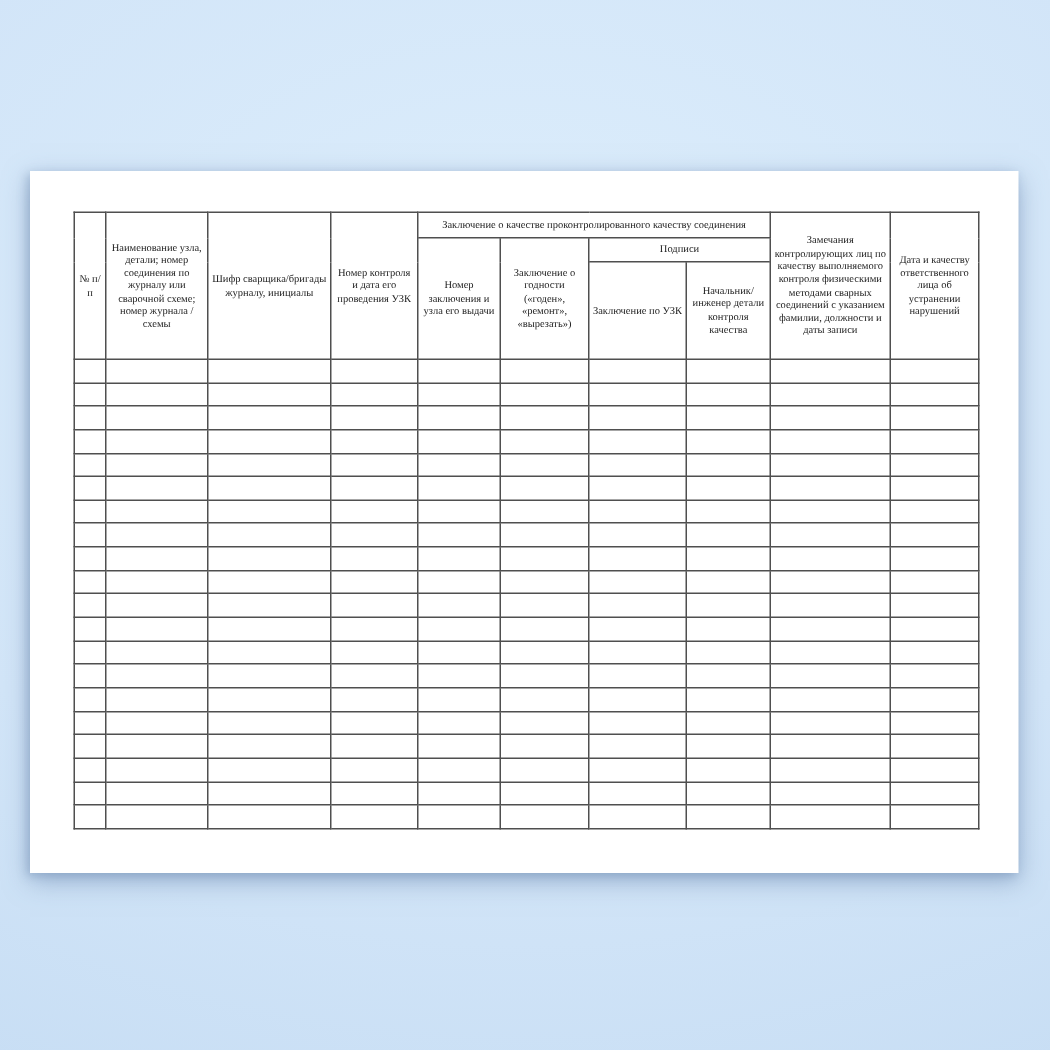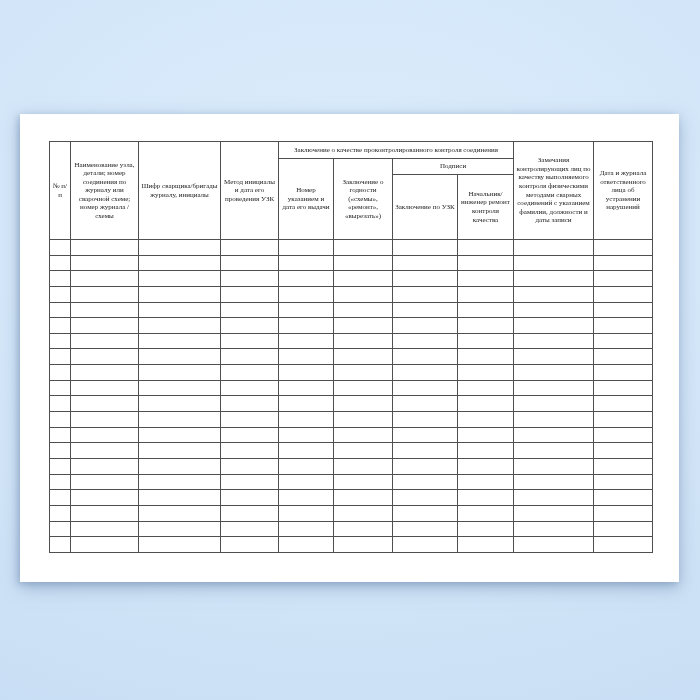--- a/index.html
+++ b/index.html
@@ -48,33 +48,33 @@
         <col style="width: 65px;">
         <col style="width: 56px;">
         <col style="width: 80px;">
         <col style="width: 59px;">
       </colgroup>
     <thead>
       <tr class="r1">
         <th rowspan="3">№ п/п</th>
         <th rowspan="3">Наименование узла, детали; номер соединения по журналу или сварочной схеме; номер журнала /схемы</th>
         <th rowspan="3">Шифр сварщика/бригады журналу, инициалы</th>
-        <th rowspan="3">Метод инициалы и дата его проведения УЗК</th>
-        <th colspan="4">Заключение о качестве проконтролированного контроля соединения</th>
+        <th rowspan="3">Номер контроля и дата его проведения УЗК</th>
+        <th colspan="4">Заключение о качестве проконтролированного качеству соединения</th>
         <th rowspan="3">Замечания контролирующих лиц по качеству выполняемого контроля физическими методами сварных соединений с указанием фамилии, должности и даты записи</th>
-        <th rowspan="3">Дата и журнала ответственного лица об устранении нарушений</th>
+        <th rowspan="3">Дата и качеству ответственного лица об устранении нарушений</th>
       </tr>
       <tr class="r2">
-        <th rowspan="2">Номер указанием и дата его выдачи</th>
-        <th rowspan="2">Заключение о годности («схемы», «ремонт», «вырезать»)</th>
+        <th rowspan="2">Номер заключения и узла его выдачи</th>
+        <th rowspan="2">Заключение о годности («годен», «ремонт», «вырезать»)</th>
         <th colspan="2">Подписи</th>
       </tr>
       <tr class="r3">
         <th>Заключение по УЗК</th>
-        <th>Начальник/ инженер ремонт контроля качества</th>
+        <th>Начальник/ инженер детали контроля качества</th>
       </tr>
     </thead>
     <tbody>
         <tr>
           <td></td>
           <td></td>
           <td></td>
           <td></td>
           <td></td>
           <td></td>

